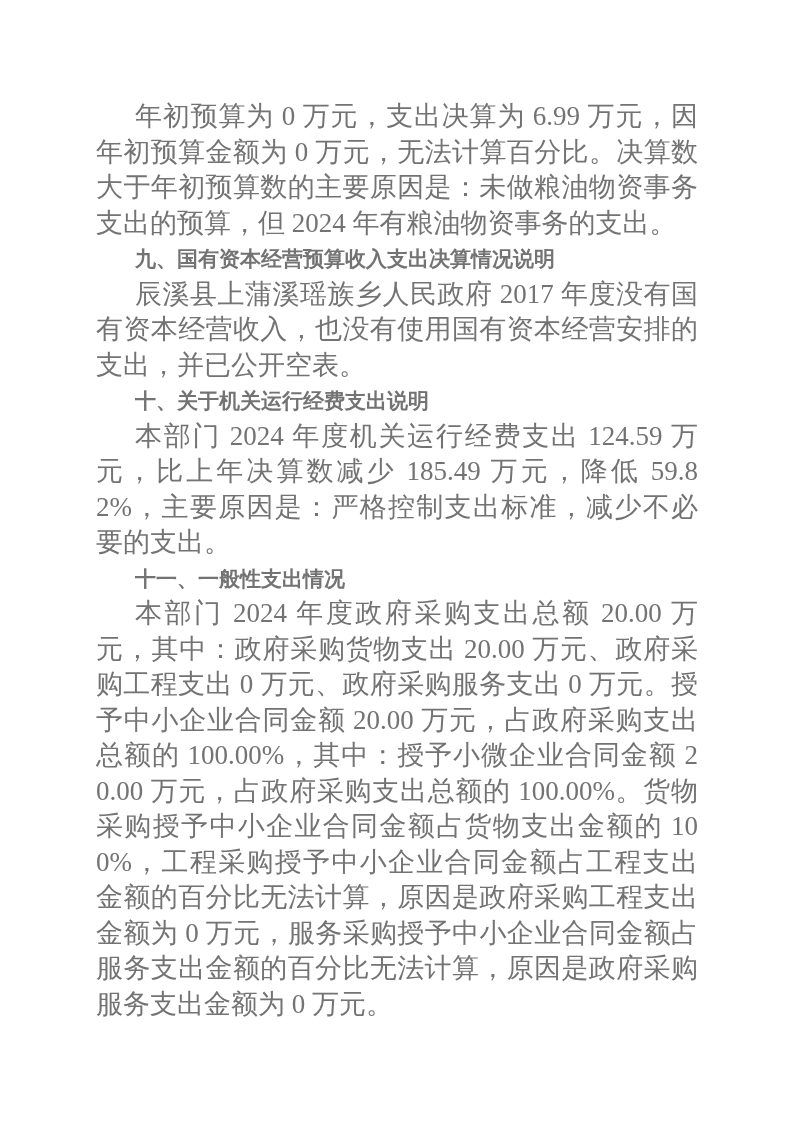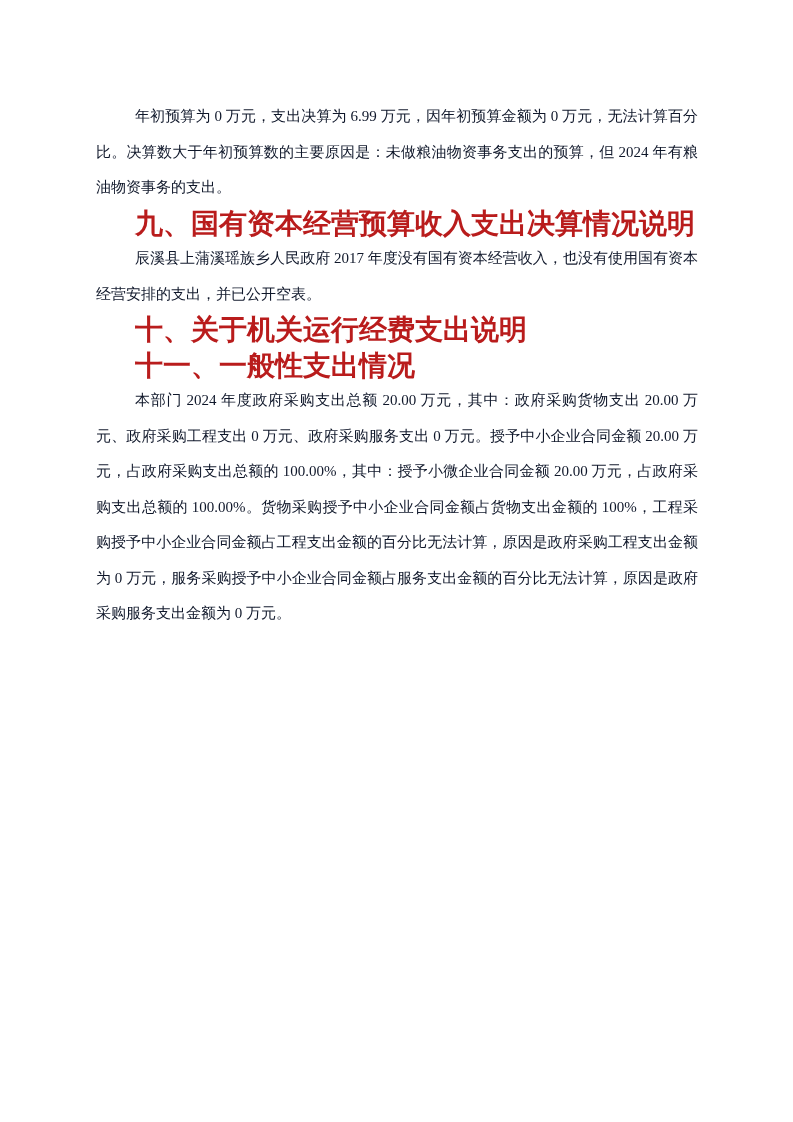--- a/index.html
+++ b/index.html
@@ -11,42 +11,43 @@
     position: relative;
     width: 793px;
     height: 1122px;
     background: #ffffff;
     box-sizing: border-box;
     padding: 99px 95px 0 96px;
     overflow: hidden;
   }
   .para {
     margin: 0;
-    color: #0f172a;
+    color: #737373;
     font-family: "Liberation Serif", "DejaVu Serif", serif;
-    font-size: 15px;
+    font-size: 27px;
     line-height: 35.5px;
     text-align: justify;
     text-indent: 39px;
     word-break: break-all;
   }
   .heading {
     margin: 0;
-    color: #b91c1c;
+    color: #737373;
     font-family: "Liberation Sans", "DejaVu Sans", sans-serif;
     font-weight: 700;
-    font-size: 28px;
+    font-size: 21px;
     line-height: 35.5px;
     text-align: left;
     text-indent: 39px;
   }
 </style>
 </head>
 <body>
 
 <div class="page">
   <p class="para">年初预算为 0 万元，支出决算为 6.99 万元，因年初预算金额为 0 万元，无法计算百分比。决算数大于年初预算数的主要原因是：未做粮油物资事务支出的预算，但 2024 年有粮油物资事务的支出。</p>
   <p class="heading">九、国有资本经营预算收入支出决算情况说明</p>
   <p class="para">辰溪县上蒲溪瑶族乡人民政府 2017 年度没有国有资本经营收入，也没有使用国有资本经营安排的支出，并已公开空表。</p>
   <p class="heading">十、关于机关运行经费支出说明</p>
+  <p class="para">本部门 2024 年度机关运行经费支出 124.59 万元，比上年决算数减少 185.49 万元，降低 59.82%，主要原因是：严格控制支出标准，减少不必要的支出。</p>
   <p class="heading">十一、一般性支出情况</p>
   <p class="para">本部门 2024 年度政府采购支出总额 20.00 万元，其中：政府采购货物支出 20.00 万元、政府采购工程支出 0 万元、政府采购服务支出 0 万元。授予中小企业合同金额 20.00 万元，占政府采购支出总额的 100.00%，其中：授予小微企业合同金额 20.00 万元，占政府采购支出总额的 100.00%。货物采购授予中小企业合同金额占货物支出金额的 100%，工程采购授予中小企业合同金额占工程支出金额的百分比无法计算，原因是政府采购工程支出金额为 0 万元，服务采购授予中小企业合同金额占服务支出金额的百分比无法计算，原因是政府采购服务支出金额为 0 万元。</p>
 </div>
 
 </body></html>

